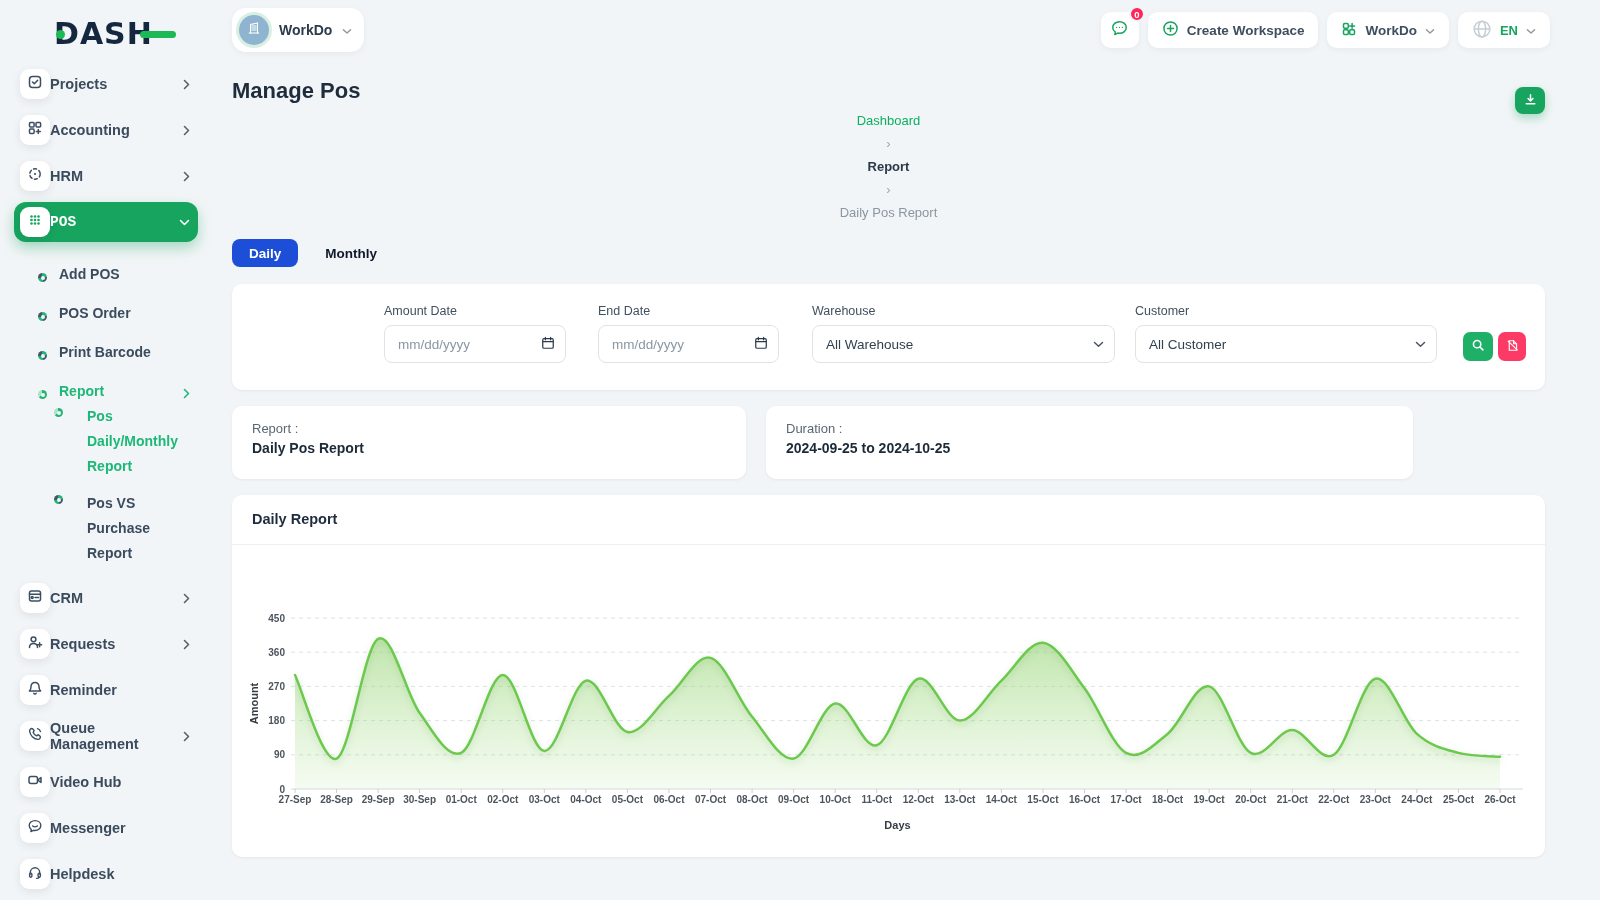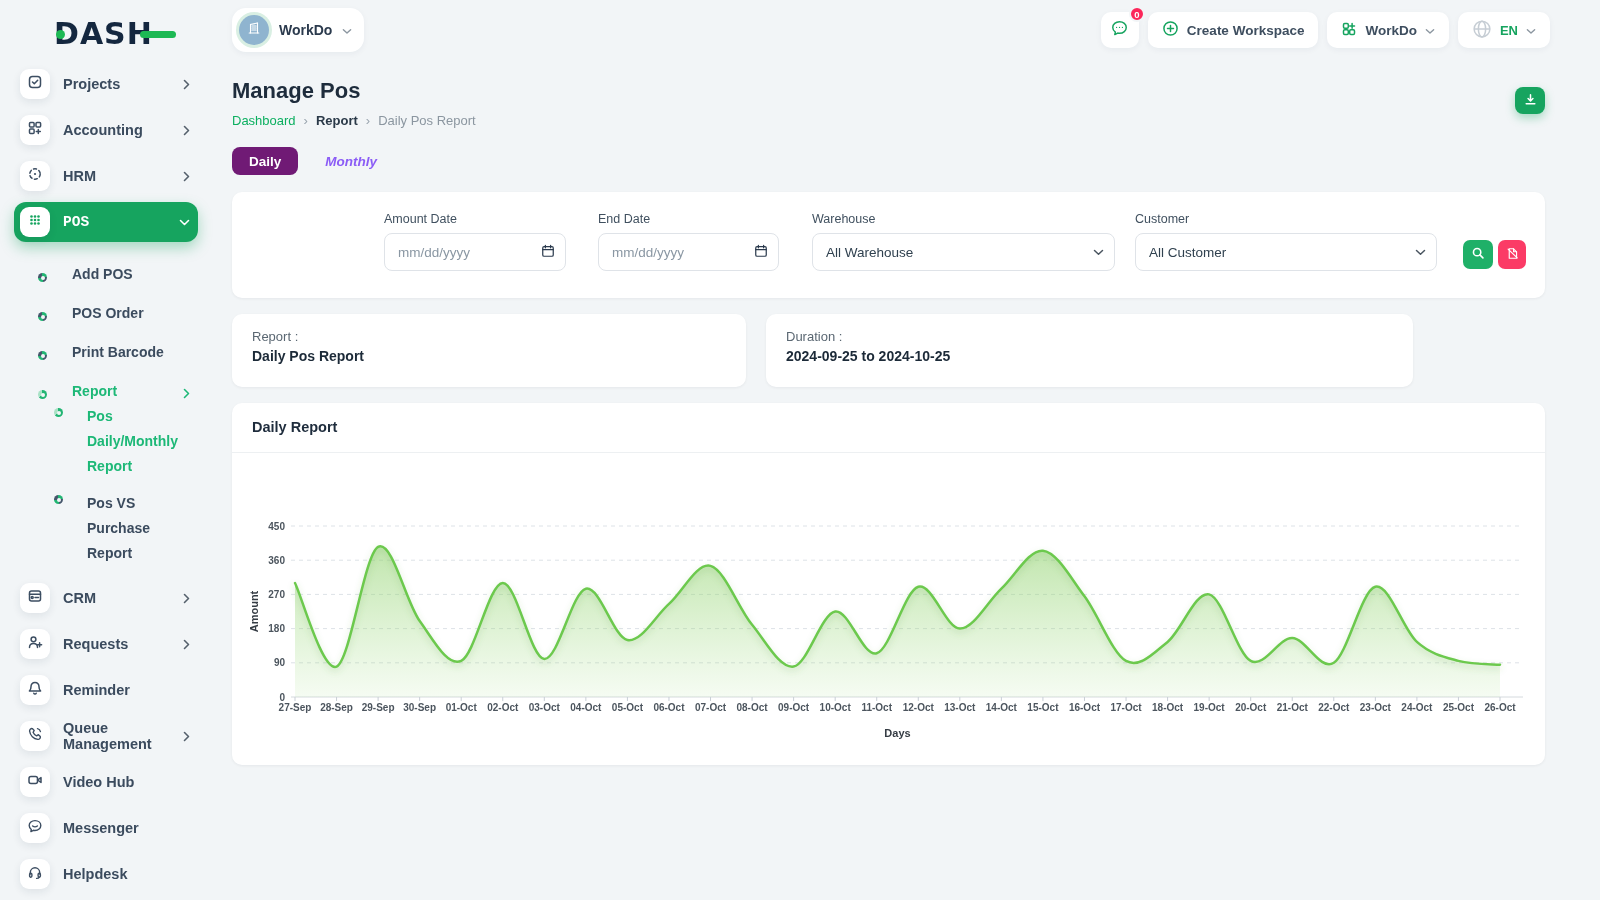--- a/index.html
+++ b/index.html
@@ -13,21 +13,21 @@
   }
   
   .sidebar { position:absolute; left:0; top:0; width:212px; height:900px; }
   .logo { position:relative; margin:16px 0 0 54px; width:110px; height:36px; }
   .logo-text { font-size:30px; font-weight:800; letter-spacing:1px; color:#14273f; font-family:"DejaVu Sans", sans-serif; }
   .logo-dot { position:absolute; left:2px; top:14px; width:9px; height:9px; border-radius:50%; background:#1db954; }
   .logo-bar { position:absolute; right:-12px; top:15px; width:36px; height:7px; border-radius:4px; background:#1db954; }
   .menu { margin-top:12px; padding:0 14px; }
   .nav-item { display:flex; align-items:center; height:40px; margin-bottom:6px; padding-left:6px; border-radius:12px; cursor:pointer; }
   .icon-box { flex:none; width:30px; height:30px; background:#fff; border-radius:9px; box-shadow:0 3px 8px rgba(25,45,70,.09); display:flex; align-items:center; justify-content:center; }
-  .nav-label { margin-left:13px; font-size:14.5px; font-weight:600; color:#3b4b5e; flex:1; }
+  .nav-label { font-size:14.5px; font-weight:600; color:#3b4b5e; flex:1; }
   .chev { flex:none; margin-right:8px; display:flex; }
   .nav-item.active { background:#16a45f; box-shadow:0 6px 14px rgba(22,164,95,.35); }
   .nav-item.active .nav-label { color:#fff; font-weight:700;font-family:Liberation Mono, monospace; }
   .sub-item { display:flex; align-items:flex-end; height:34px; margin-bottom:5px; padding-left:24px; font-size:14px; font-weight:600; color:#3b4b5e; cursor:pointer; }
   .sub-item .nav-label { font-size:14px; }
   .sub-item.green .nav-label { color:#1db877; }
   .subsub-item { display:flex; align-items:flex-start; min-height:44px; margin-bottom:12px; padding-left:40px; cursor:pointer; }
   .subsub-item .nav-label { font-size:14px; line-height:25px; width:126px; margin-left:12px; }
   .subsub-item.green .nav-label { color:#1db877; }
   .bullet { flex:none; width:9px; height:9px; border-radius:50%; position:relative; margin-right:12px;
@@ -41,30 +41,30 @@
   .ws-avatar { width:30px; height:30px; border-radius:50%; background:#8fb4cf; display:flex; align-items:center; justify-content:center; box-shadow:0 0 0 3px #d9efe3; }
   .ws-name { margin:0 10px; font-size:14px; font-weight:700; color:#2b3a4d; }
   .top-right { margin-left:auto; display:flex; align-items:center; gap:9px; }
   .chat-btn { position:relative; width:38px; height:36px; background:#fff; border-radius:10px; display:flex; align-items:center; justify-content:center; box-shadow:0 2px 6px rgba(25,45,70,.05); cursor:pointer; }
   .badge { position:absolute; top:-6px; right:-6px; min-width:16px; height:16px; border-radius:8px; background:#fc275a; color:#fff; font-size:9.5px; font-weight:700; display:flex; align-items:center; justify-content:center; border:2px solid #f2f5f7; padding:0 2px; }
   .pill { display:flex; align-items:center; gap:8px; height:36px; background:#fff; border-radius:10px; padding:0 14px; font-size:13.5px; font-weight:600; color:#3e4e5f; box-shadow:0 2px 6px rgba(25,45,70,.05); cursor:pointer; }
   .pill .lang { color:#16a45f; font-weight:700; font-size:13px; }
   
   .main { position:absolute; left:232px; top:64px; width:1313px; }
   .page-title { font-size:22px; font-weight:700; color:#1e2c3c; margin-top:14px; }
-  .breadcrumb { display:flex; align-items:center; gap:8px; margin-top:9px; font-size:13px; }
+  .breadcrumb { display:flex; align-items:center; gap:8px; margin-top:9px; font-size:13px;flex-direction:column; }
   .bc-link { color:#0caf60; cursor:pointer; }
   .bc-sep { color:#9aa5af; font-size:13px; }
   .bc-mid { color:#2a3948; font-weight:600; cursor:pointer; }
   .bc-cur { color:#8b96a0; }
   .dl-btn { position:absolute; right:0; top:23px; width:30px; height:27px; background:#16a45f; border:none; border-radius:8px; display:flex; align-items:center; justify-content:center; cursor:pointer; box-shadow:0 4px 10px rgba(22,164,95,.35); }
   .tabs { display:flex; align-items:center; gap:10px; margin-top:19px; }
   .tab { height:28px; padding:0 17px; border:none; border-radius:8px; font-size:13.5px; font-weight:600; display:flex; align-items:center; cursor:pointer; font-family:inherit; }
-  .tab.active { background:#701a75; color:#fff; }
-  .tab.ghost { background:transparent; color:#8b5cf6;font-style:italic; }
+  .tab.active { background:#1d4ed8; color:#fff; }
+  .tab.ghost { background:transparent; color:#0f172a; }
   .card { background:#fff; border-radius:10px; box-shadow:0 1px 3px rgba(16,24,40,.06); }
   .filter-card { position:relative; margin-top:17px; height:106px; }
   .field { position:absolute; top:20px; }
   .field label { font-size:12.5px; color:#40505f; display:block; }
   .f-start { left:152px; width:182px; } .f-end { left:366px; width:181px; }
   .f-warehouse { left:580px; width:303px; } .f-customer { left:903px; width:302px; }
   .inp-wrap { position:relative; margin-top:7px; }
   .inp, .sel { width:100%; height:38px; border:1px solid #dfe3e8; border-radius:8px; background:#fff; padding:0 32px 0 13px; font-size:13.5px; color:#30414f; font-family:inherit; appearance:none; -webkit-appearance:none; outline:none; }
   .inp::placeholder { color:#8a97a3; opacity:1; }
   .inp-ico { position:absolute; right:11px; top:11px; pointer-events:none; display:flex; }

